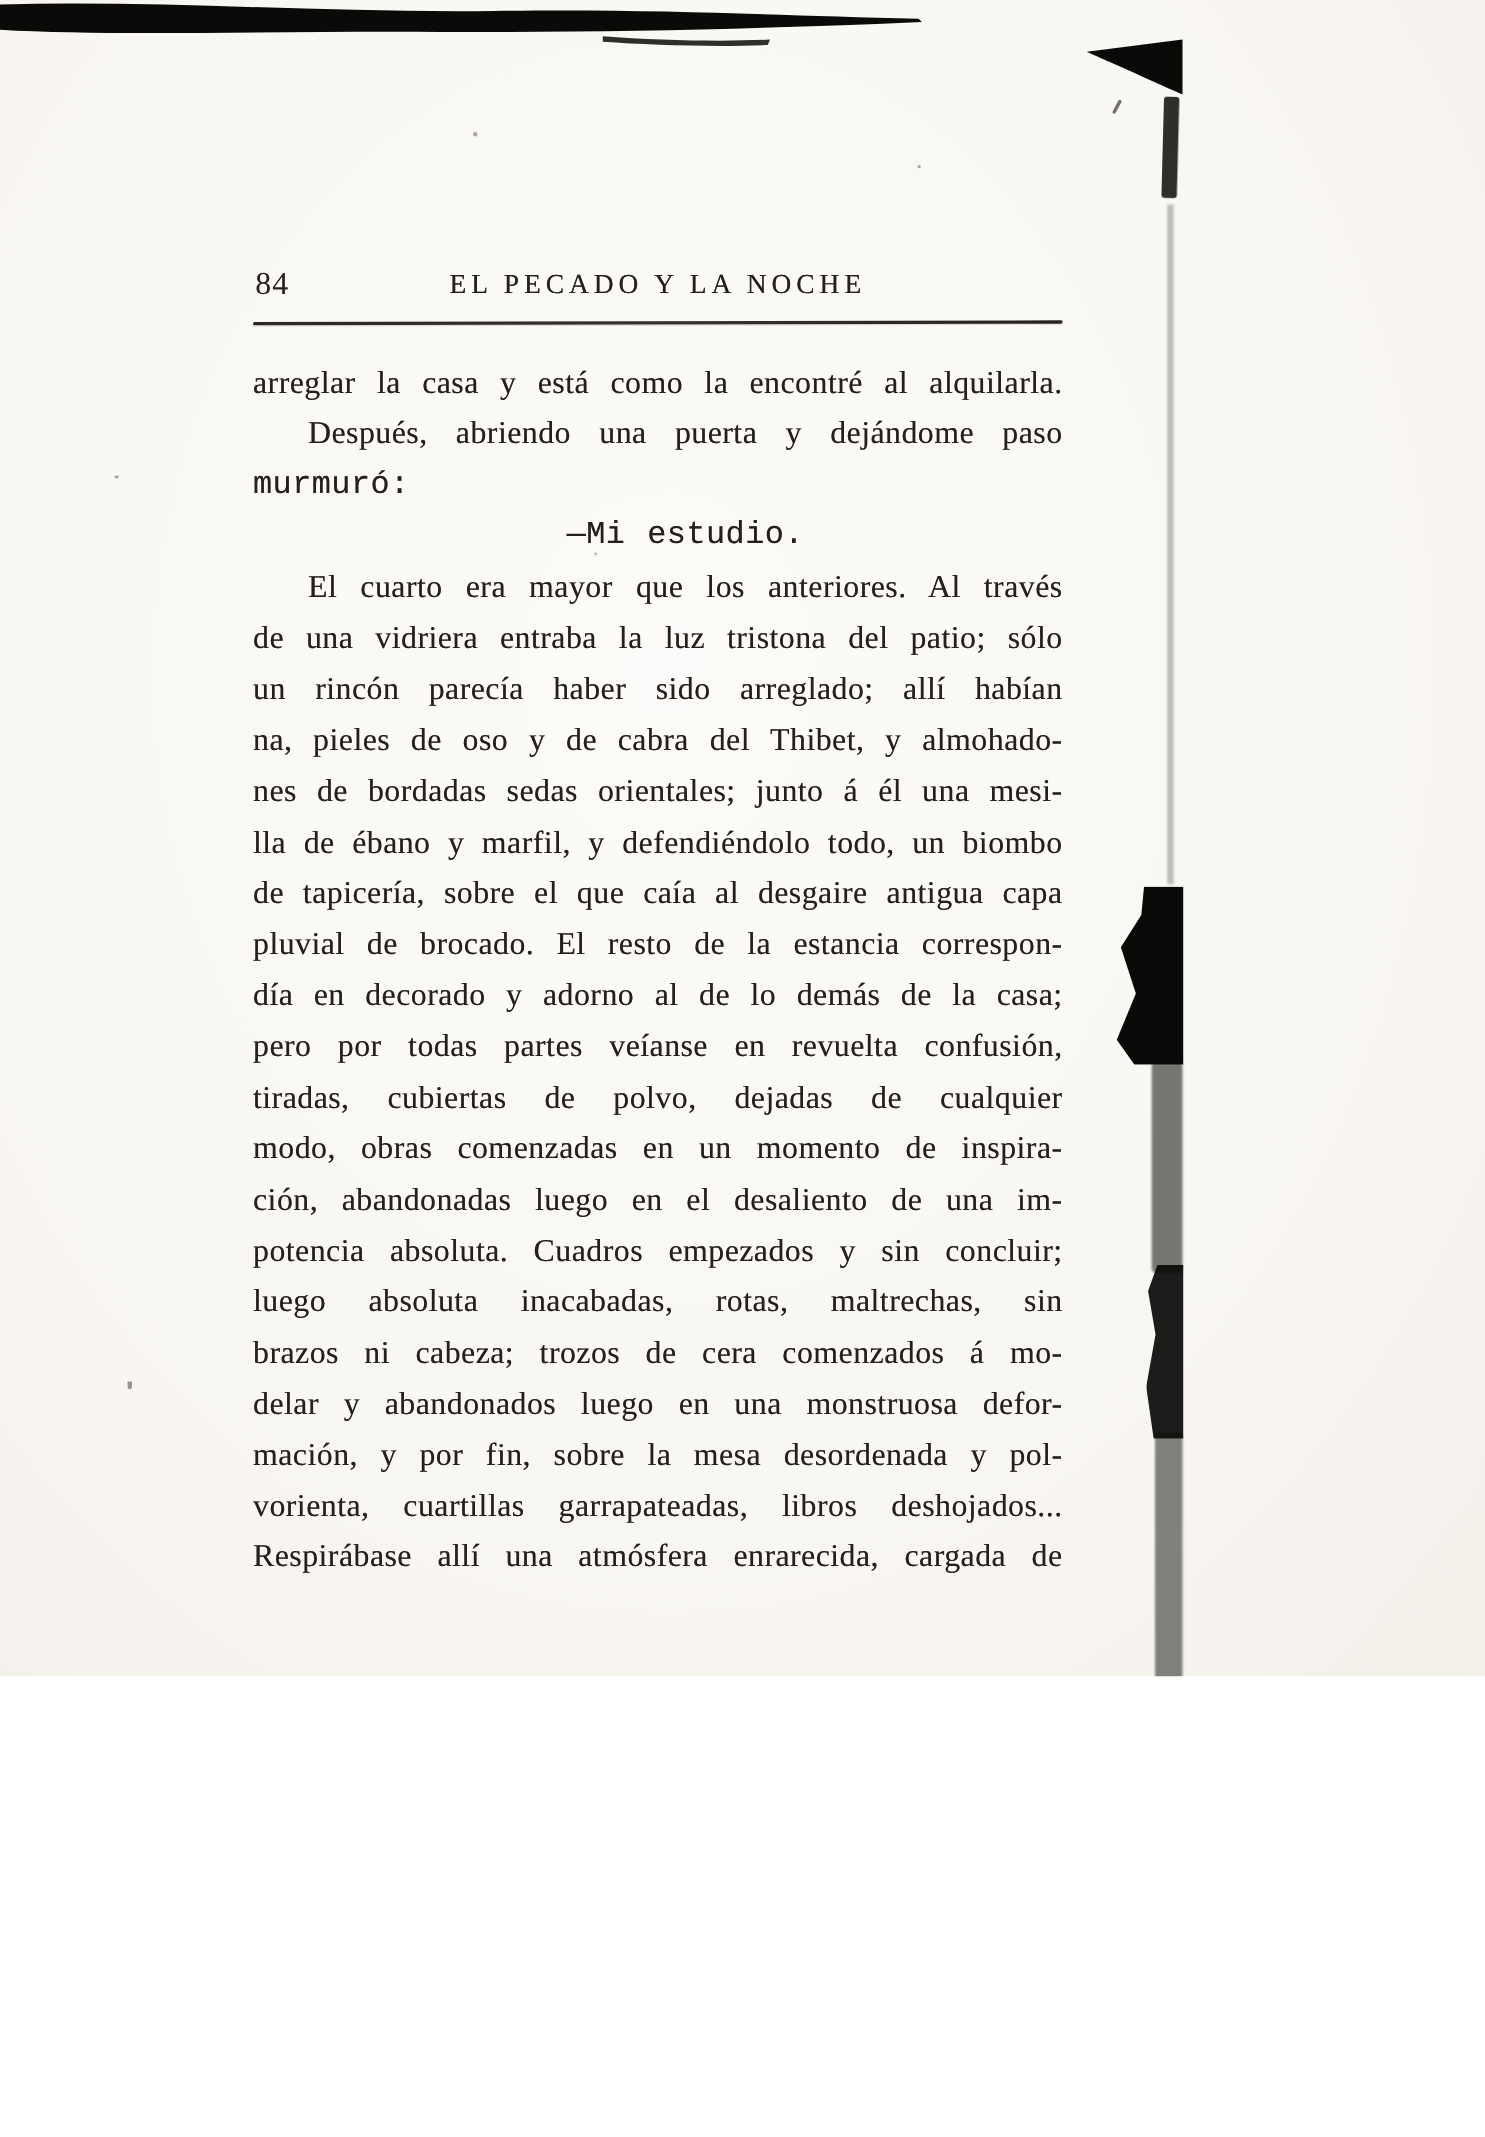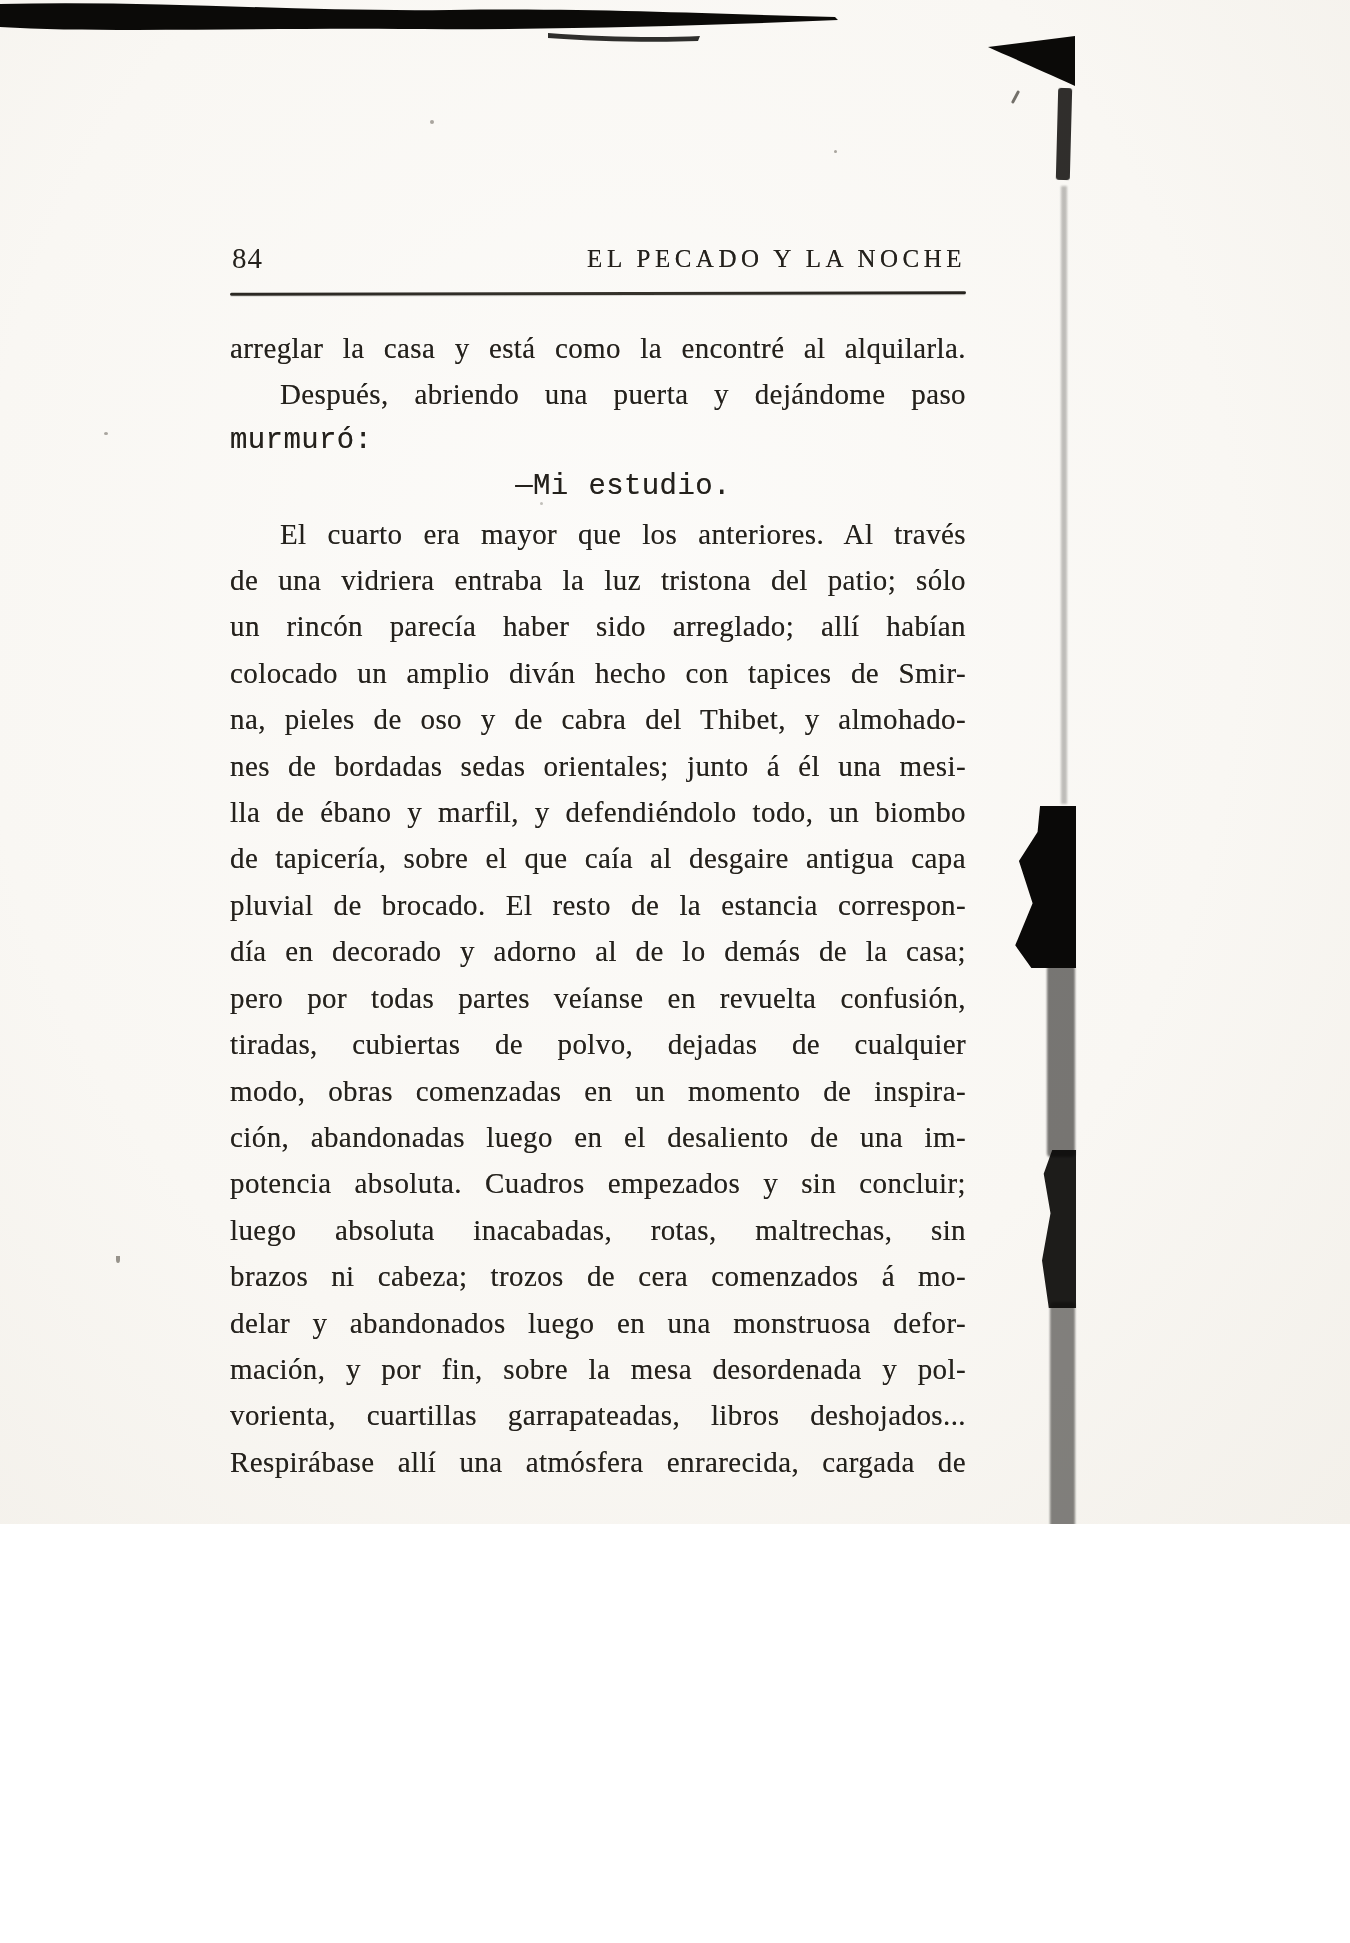--- a/index.html
+++ b/index.html
@@ -23,21 +23,21 @@
     top: 240px;
     width: 736px;
   }
   .page-header { position: relative; height: 52px; }
   .page-number {
     position: absolute; left: 2px; top: 2px;
     font-size: 29px; letter-spacing: 1px;
   }
   .running-title {
     position: absolute; left: 0; right: 0; top: 5px;
-    text-align: right;
+    text-align: center;
     font-size: 25px; letter-spacing: 4.5px;
     text-shadow: 0 0 0.6px rgba(30,28,24,0.7);
   }
   .header-rule {
     height: 3px;
     background: linear-gradient(to right, #2b2823 0%, #35322b 55%, #26231e 100%);
     border-radius: 2px;
     transform: rotate(-0.12deg);
     box-shadow: 0 1px 0 rgba(40,38,32,0.15);
   }
@@ -122,21 +122,20 @@
     </div>
     <div class="header-rule"></div>
     <div class="body-text" id="body-text">
         <div class="line">arreglar la casa y está como la encontré al alquilarla.</div>
         <div class="line indent">Después, abriendo una puerta y dejándome paso</div>
         <div class="line nojust">murmuró:</div>
         <div class="line indent nojust">—Mi estudio.</div>
         <div class="line indent">El cuarto era mayor que los anteriores. Al través</div>
         <div class="line">de una vidriera entraba la luz tristona del patio; sólo</div>
         <div class="line">un rincón parecía haber sido arreglado; allí habían</div>
-        <div class="line">colocado un amplio diván hecho con tapices de Smir-</div>
         <div class="line">na, pieles de oso y de cabra del Thibet, y almohado-</div>
         <div class="line">nes de bordadas sedas orientales; junto á él una mesi-</div>
         <div class="line">lla de ébano y marfil, y defendiéndolo todo, un biombo</div>
         <div class="line">de tapicería, sobre el que caía al desgaire antigua capa</div>
         <div class="line">pluvial de brocado. El resto de la estancia correspon-</div>
         <div class="line">día en decorado y adorno al de lo demás de la casa;</div>
         <div class="line">pero por todas partes veíanse en revuelta confusión,</div>
         <div class="line">tiradas, cubiertas de polvo, dejadas de cualquier</div>
         <div class="line">modo, obras comenzadas en un momento de inspira-</div>
         <div class="line">ción, abandonadas luego en el desaliento de una im-</div>

